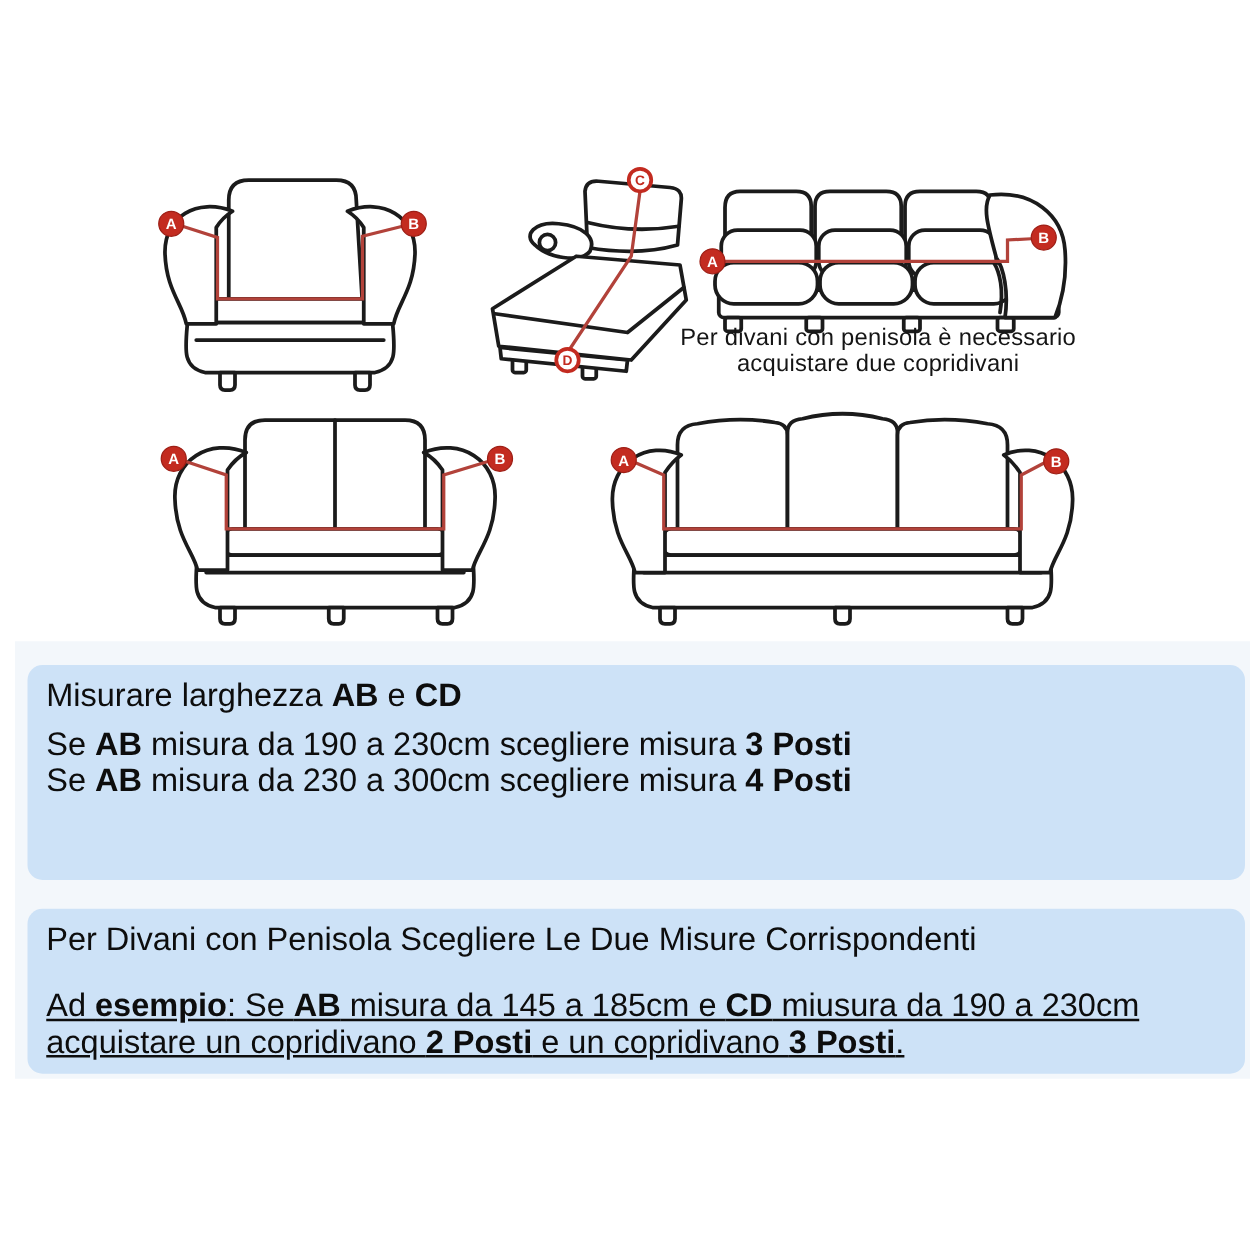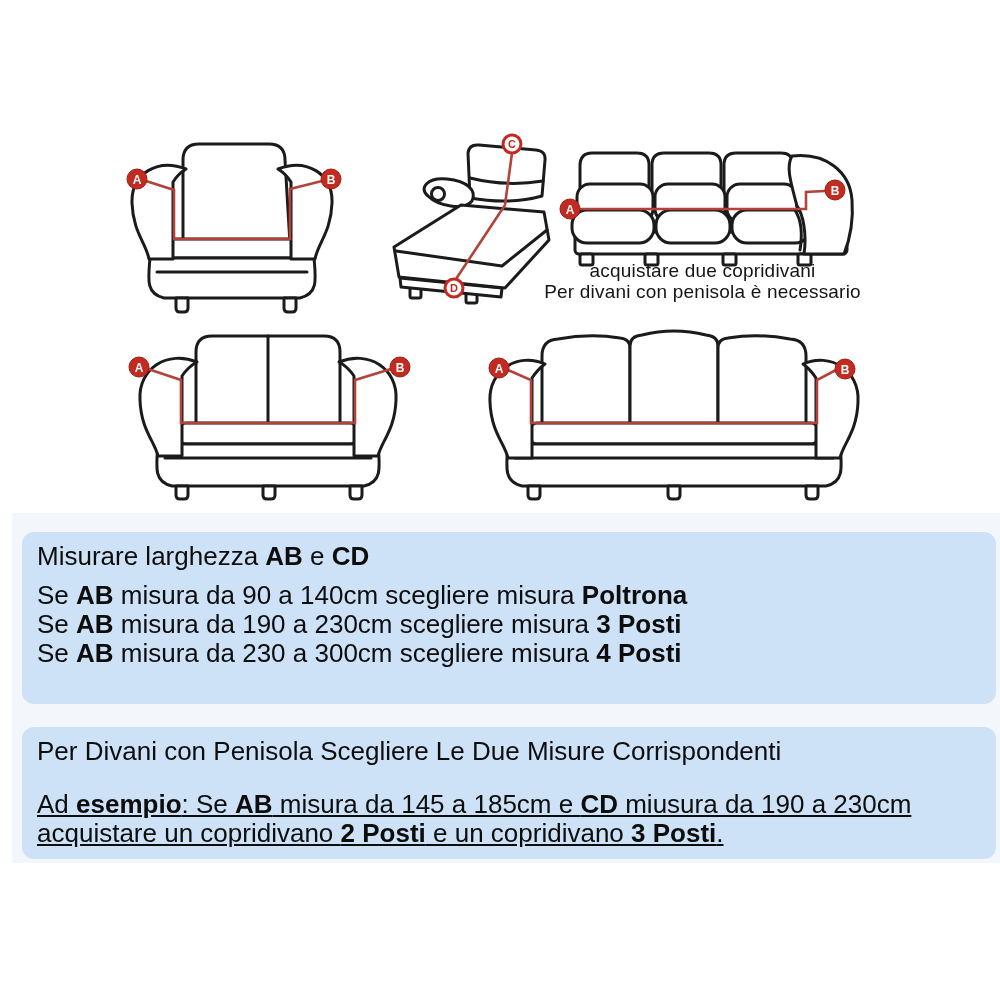--- a/index.html
+++ b/index.html
@@ -147,30 +147,29 @@
           <text class="mk-txt" x="499" y="372.5">A</text>
         </g>
         <g>
           <circle class="mk-solid" cx="845" cy="369" r="10"></circle>
           <text class="mk-txt" x="845" y="373.5">B</text>
         </g>
       </g>
     </svg>
 
     <div class="caption">
+      <div>Per divani con penisola è necessario</div>
       <div>acquistare due copridivani</div>
-      <div>Per divani con penisola è necessario</div>
     </div>
   </div>
 
   <div class="info-section">
 
     <div class="panel panel1">
       <p class="title"><span>Misurare larghezza </span><span class="b">AB</span><span> e </span><span class="b">CD</span></p>
-      <p class="rule"><span>Se </span><span class="b">AB</span><span> misura da 90 a 140cm scegliere misura </span><span class="b">Poltrona</span></p>
       <p class="rule"><span>Se </span><span class="b">AB</span><span> misura da 190 a 230cm scegliere misura </span><span class="b">3 Posti</span></p>
       <p class="rule"><span>Se </span><span class="b">AB</span><span> misura da 230 a 300cm scegliere misura </span><span class="b">4 Posti</span></p>
     </div>
 
     <div class="panel panel2">
       <p class="head"><span>Per Divani con Penisola Scegliere Le Due Misure Corrispondenti</span></p>
       <p class="para"><span>Ad </span><span class="b">esempio</span><span>: Se </span><span class="b">AB</span><span> misura da 145 a 185cm e </span><span class="b">CD</span><span> miusura da 190 a 230cm acquistare un copridivano </span><span class="b">2 Posti</span><span> e un copridivano </span><span class="b">3 Posti</span><span>.</span></p>
     </div>
 
   </div>

